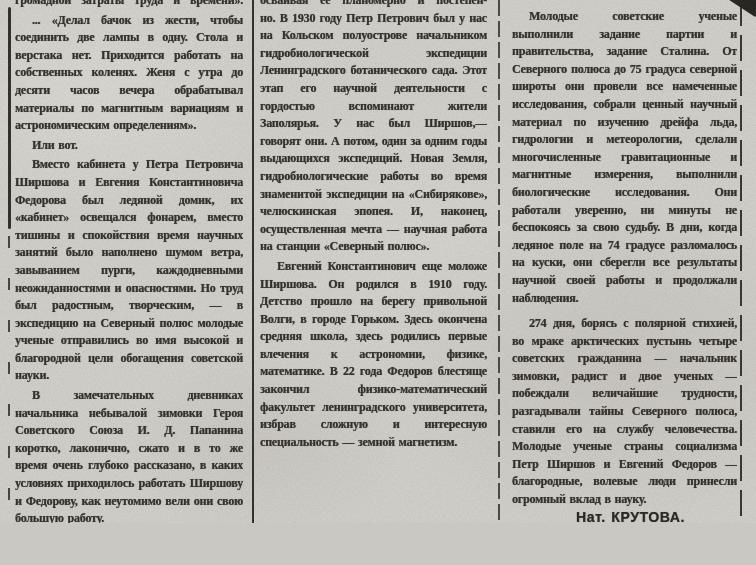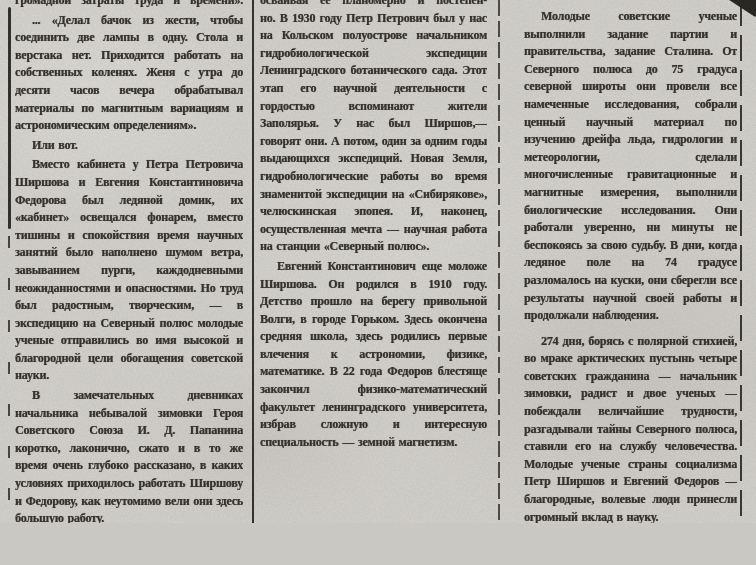--- a/index.html
+++ b/index.html
@@ -30,21 +30,21 @@
     text-align:justify;
     text-shadow:0.4px 0.3px 0.7px rgba(49,46,40,0.55), -0.2px -0.2px 0.5px rgba(49,46,40,0.25);
     filter:blur(0.22px);
   }
   .col-1{left:15px;width:228px;}
   .col-2{left:260px;width:227px;}
   .col-3{left:512px;width:225px;}
   .para{margin:0;}
   .para.indent{text-indent:17px;margin-top:2px;}
   .para.clipped{margin-top:-8px;text-align-last:justify;}
-  .para.space-before{margin-top:8px;margin-left:12px;}
+  .para.space-before{margin-top:8px;}
   .para.signature{
     margin-top:0;
     text-align:right;text-align-last:right;
     padding-right:52px;
     font-family:"Liberation Sans", sans-serif;
     font-size:14px;letter-spacing:0.6px;
     color:#26241f;
   }
   
   .rule{position:absolute;pointer-events:none;}
@@ -73,21 +73,21 @@
   </filter>
 </svg>
 
 <div class="page">
 
   <div class="col col-1">
       <p class="para clipped">громадной затраты труда и времени».</p>
       <p class="para indent">... «Делал бачок из жести, чтобы соединить две лампы в одну. Стола и верстака нет. Приходится работать на собственных коленях. Женя с утра до десяти часов вечера обрабатывал материалы по магнитным вариациям и астрономическим определениям».</p>
       <p class="para indent">Или вот.</p>
       <p class="para indent">Вместо кабинета у Петра Петровича Ширшова и Евгения Константиновича Федорова был ледяной домик, их «кабинет» освещался фонарем, вместо тишины и спокойствия время научных занятий было наполнено шумом ветра, завыванием пурги, каждодневными неожиданностями и опасностями. Но труд был радостным, творческим, — в экспедицию на Северный полюс молодые ученые отправились во имя высокой и благородной цели обогащения советской науки.</p>
-      <p class="para indent">В замечательных дневниках начальника небывалой зимовки Героя Советского Союза И. Д. Папанина коротко, лаконично, сжато и в то же время очень глубоко рассказано, в каких условиях приходилось работать Ширшову и Федорову, как неутомимо вели они здесь большую работу.</p>
+      <p class="para indent">В замечательных дневниках начальника небывалой зимовки Героя Советского Союза И. Д. Папанина коротко, лаконично, сжато и в то же время очень глубоко рассказано, в каких условиях приходилось работать Ширшову и Федорову, как неутомимо вели они свою большую работу.</p>
     </div>
   <div class="col col-2">
       <p class="para clipped">осваивая ее планомерно и постепен-</p>
       <p class="para">но. В 1930 году Петр Петрович был у нас на Кольском полуострове начальником гидробиологической экспедиции Ленинградского ботанического сада. Этот этап его научной деятельности с гордостью вспоминают жители Заполярья. У нас был Ширшов,— говорят они. А потом, один за одним годы выдающихся экспедиций. Новая Земля, гидробиологические работы во время знаменитой экспедиции на «Сибирякове», челюскинская эпопея. И, наконец, осуществленная мечта — научная работа на станции «Северный полюс».</p>
       <p class="para indent">Евгений Константинович еще моложе Ширшова. Он родился в 1910 году. Детство прошло на берегу привольной Волги, в городе Горьком. Здесь окончена средняя школа, здесь родились первые влечения к астрономии, физике, математике. В 22 года Федоров блестяще закончил физико-математический факультет ленинградского университета, избрав сложную и интересную специальность — земной магнетизм.</p>
     </div>
   <div class="col col-3">
       <p class="para indent space-before">Молодые советские ученые выполнили задание партии и правительства, задание Сталина. От Северного полюса до 75 градуса северной широты они провели все намеченные исследования, собрали ценный научный материал по изучению дрейфа льда, гидрологии и метеорологии, сделали многочисленные гравитационные и магнитные измерения, выполнили биологические исследования. Они работали уверенно, ни минуты не беспокоясь за свою судьбу. В дни, когда ледяное поле на 74 градусе разломалось на куски, они сберегли все результаты научной своей работы и продолжали наблюдения.</p>
       <p class="para indent space-before">274 дня, борясь с полярной стихией, во мраке арктических пустынь четыре советских гражданина — начальник зимовки, радист и двое ученых — побеждали величайшие трудности, разгадывали тайны Северного полюса, ставили его на службу человечества. Молодые ученые страны социализма Петр Ширшов и Евгений Федоров — благородные, волевые люди принесли огромный вклад в науку.</p>
       <p class="para signature">Нат. КРУТОВА.</p>

